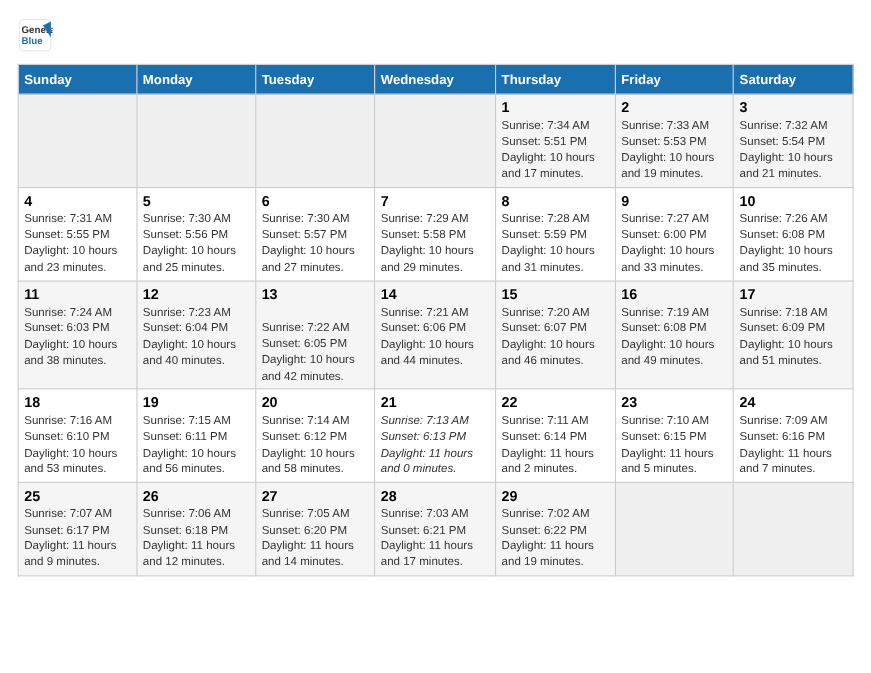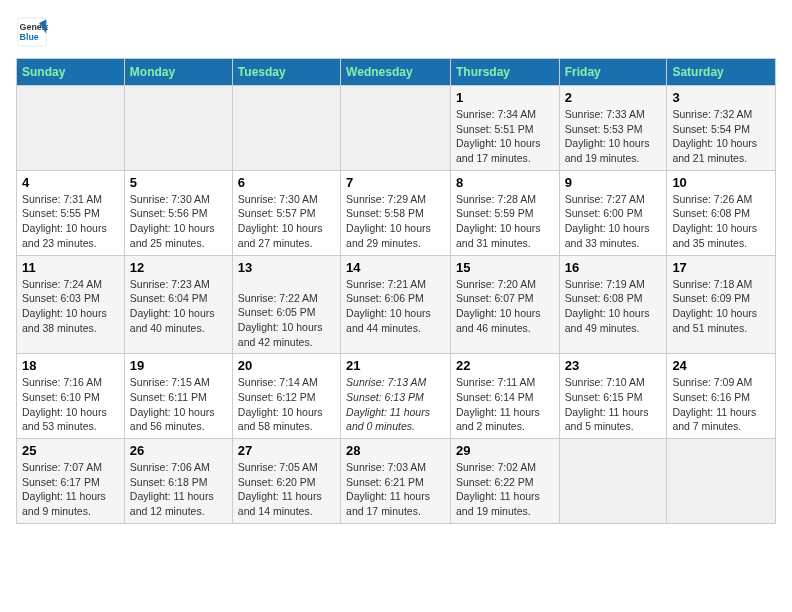--- a/index.html
+++ b/index.html
@@ -38,21 +38,21 @@
       font-weight: normal;
       color: #444;
     }
     table {
       width: 100%;
       border-collapse: collapse;
       font-size: 11px;
     }
     thead tr th {
       background: #1a6faf;
-      color: #86efac;
+      color: #ffffff;
       text-align: left;
       padding: 6px 5px;
       font-size: 12px;
       font-weight: bold;
       border: 1px solid #ccc;
     }
     tbody tr td {
       vertical-align: top;
       border: 1px solid #ccc;
       padding: 4px 5px;

